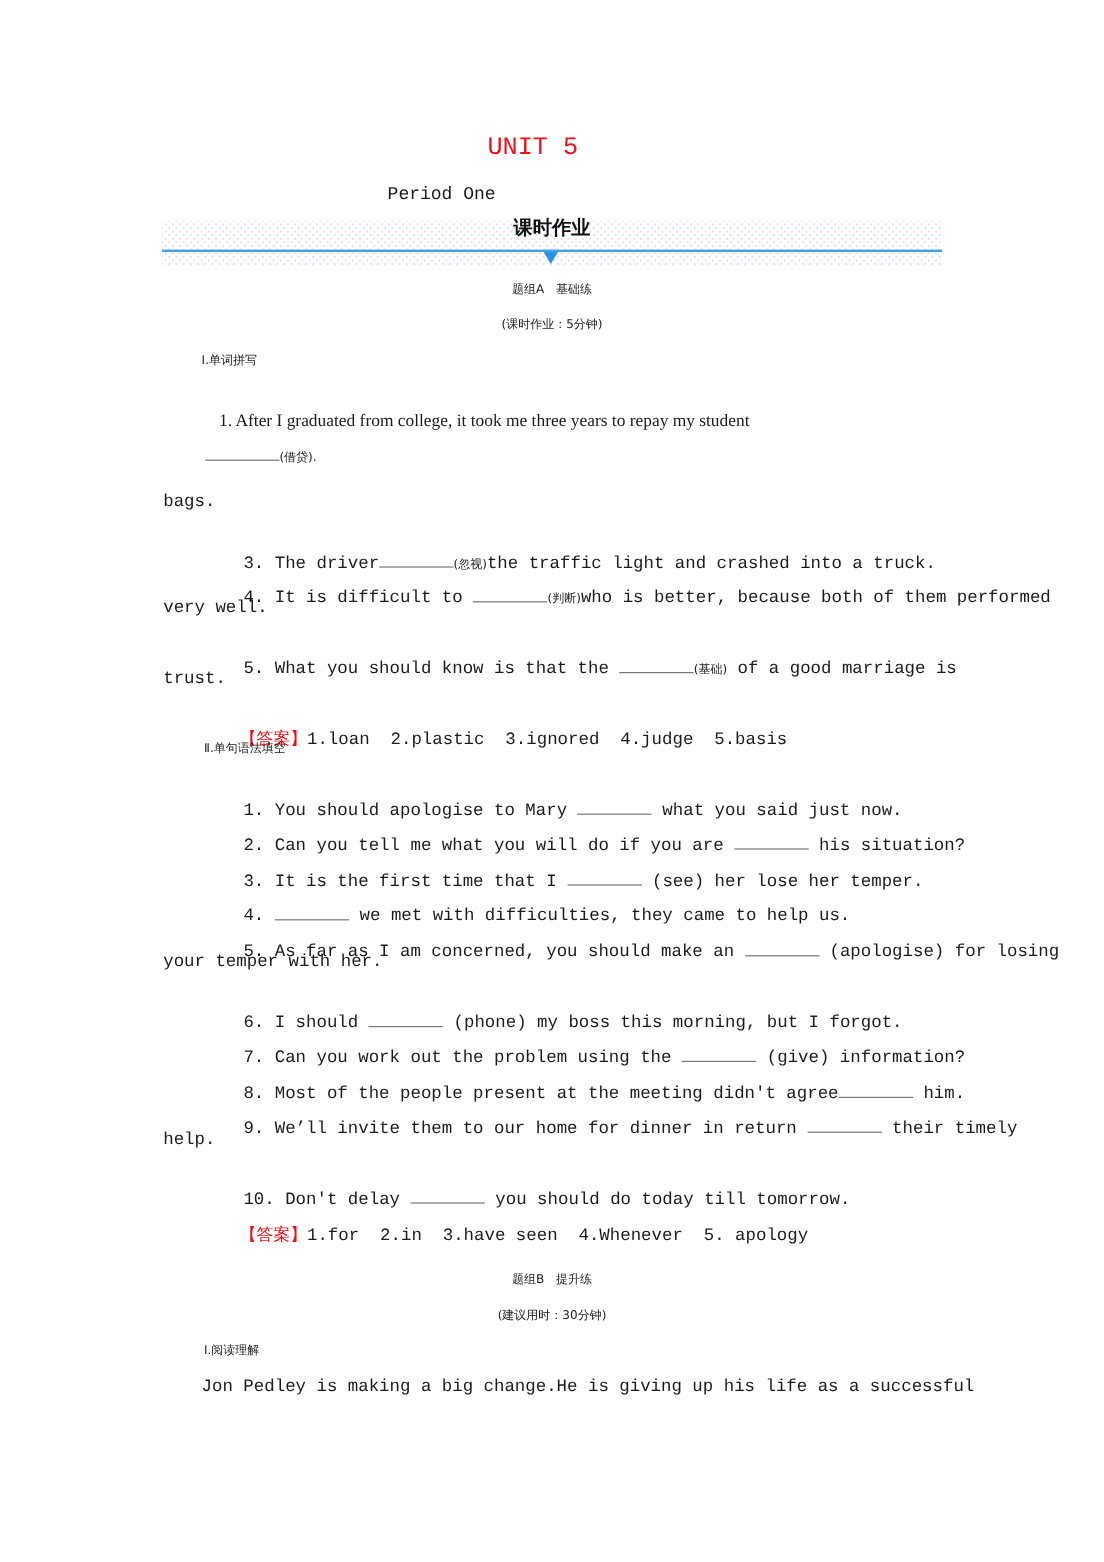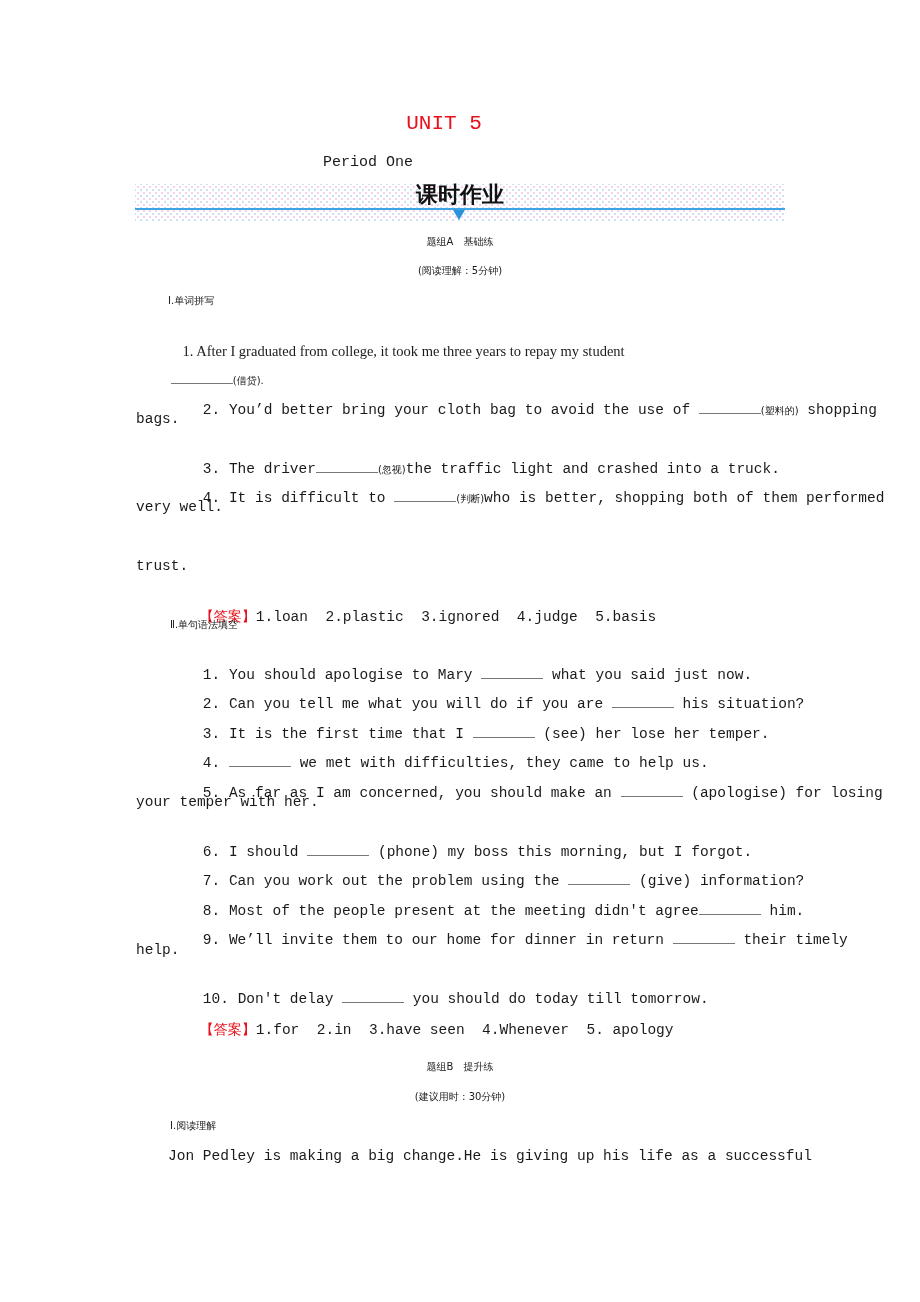--- a/index.html
+++ b/index.html
@@ -59,21 +59,21 @@
       height: 2px;
       background: #3ea4e4;
     }
     .banner-title {
       position: absolute;
       top: 180px;
       left: 0; width: 920px;
       text-align: center;
       font-family: "DejaVu Sans", sans-serif;
       font-weight: bold;
-      font-size: 22px;
+      font-size: 16px;
       color: #111;
       letter-spacing: 0px;
     }
     .banner-triangle {
       position: absolute;
       left: 453px;
       top: 210px;
       width: 0; height: 0;
       border-left: 6px solid transparent;
       border-right: 6px solid transparent;
@@ -115,45 +115,45 @@
 
   <div class="unit-title">UNIT 5</div>
   <div class="period">Period One</div>
 
   <div class="banner"></div>
   <div class="banner-rule"></div>
   <div class="banner-title">课时作业</div>
   <div class="banner-triangle"></div>
 
   <div class="line center cjk" style="top:232px;">题组A　基础练</div>
-  <div class="line center cjk" style="top:261px;">(阅读理解：5分钟)</div>
+  <div class="line center cjk" style="top:261px;">(课时作业：5分钟)</div>
 
   <div class="line cjk" style="top:291px; left:168px;">Ⅰ.单词拼写</div>
 
   <div class="line" style="top:321px; left:168px;font-family:Liberation Serif, serif;">
     <span>1.</span> <span>After I graduated from college, it took me three years to repay my student</span>
   </div>
   <div class="line" style="top:350px; left:136px;">
     <span class="blank"></span><span class="cjk">(借贷).</span>
   </div>
 
-  <div class="line" style="top:380px; left:168px;">
-    <span>2.</span> <span>You’d better bring your cloth bag to avoid the use of</span> <span class="blank"></span><span class="cjk">(塑料的)</span> <span>shopping</span>
-  </div>
   <div class="line" style="top:409px; left:136px;">bags.</div>
 
   <div class="line" style="top:439px; left:168px;">
     <span>3.</span> <span>The driver</span><span class="blank"></span><span class="cjk">(忽视)</span><span>the traffic light and crashed into a truck.</span>
   </div>
 
   <div class="line" style="top:468px; left:168px;">
-    <span>4.</span> <span>It is difficult to</span> <span class="blank"></span><span class="cjk">(判断)</span><span>who is better, shopping both of them performed</span>
+    <span>4.</span> <span>It is difficult to</span> <span class="blank"></span><span class="cjk">(判断)</span><span>who is better, because both of them performed</span>
   </div>
   <div class="line" style="top:497px; left:136px;">very well.</div>
 
+  <div class="line" style="top:527px; left:168px;">
+    <span>5.</span> <span>What you should know is that the</span> <span class="blank"></span><span class="cjk">(基础)</span> <span>of a good marriage is</span>
+  </div>
   <div class="line" style="top:556px; left:136px;">trust.</div>
 
   <div class="line" style="top:586px; left:165px;text-align:right;">
     <span class="answer-tag">【答案】</span><span>1.loan  2.plastic  3.ignored  4.judge  5.basis</span>
   </div>
 
   <div class="line cjk" style="top:615px; left:170px;">Ⅱ.单句语法填空</div>
 
   <div class="line" style="top:645px; left:168px;">
     <span>1.</span> <span>You should apologise to Mary</span> <span class="blank"></span> <span>what you said just now.</span>

